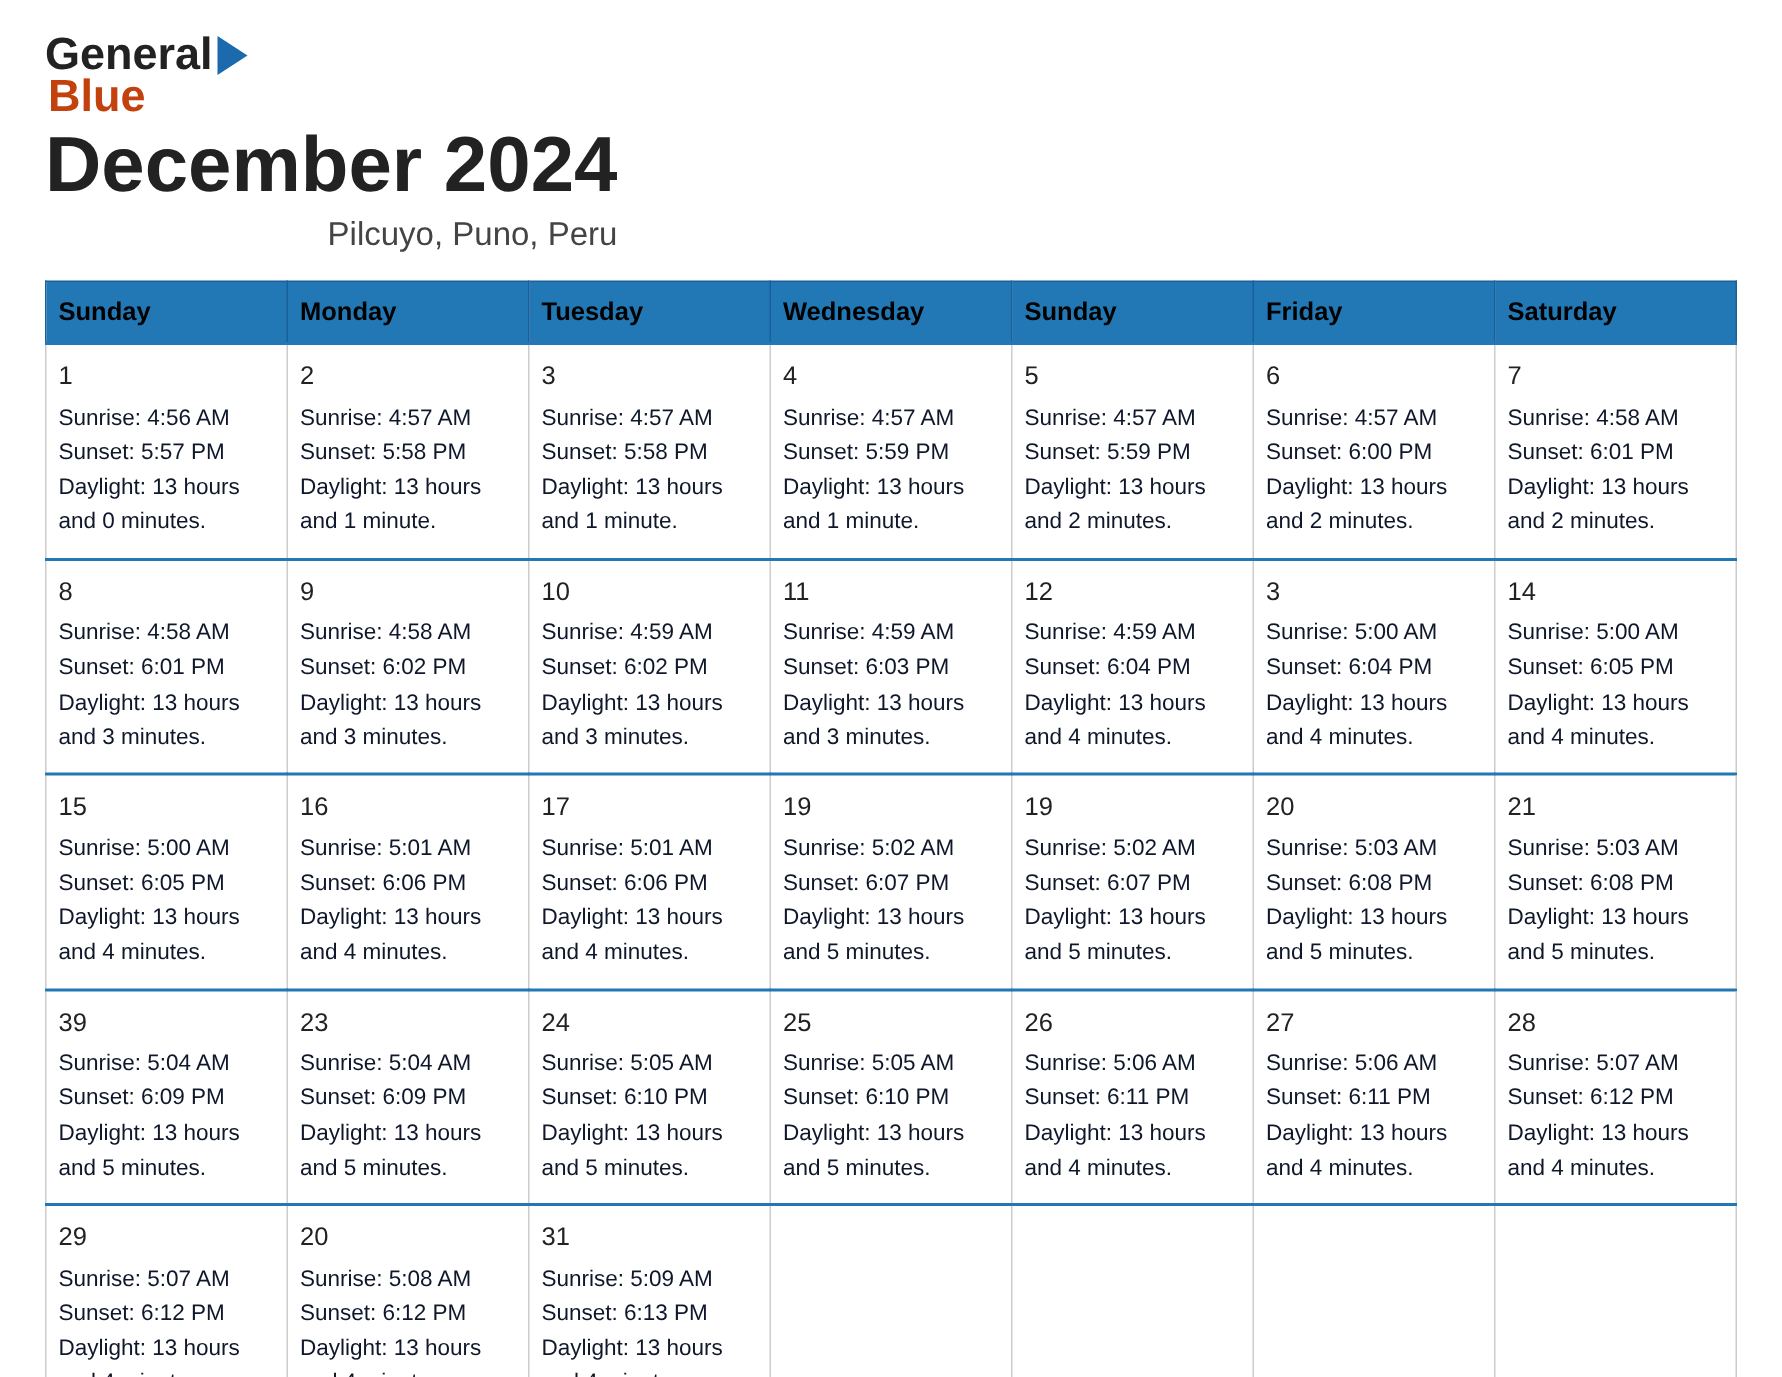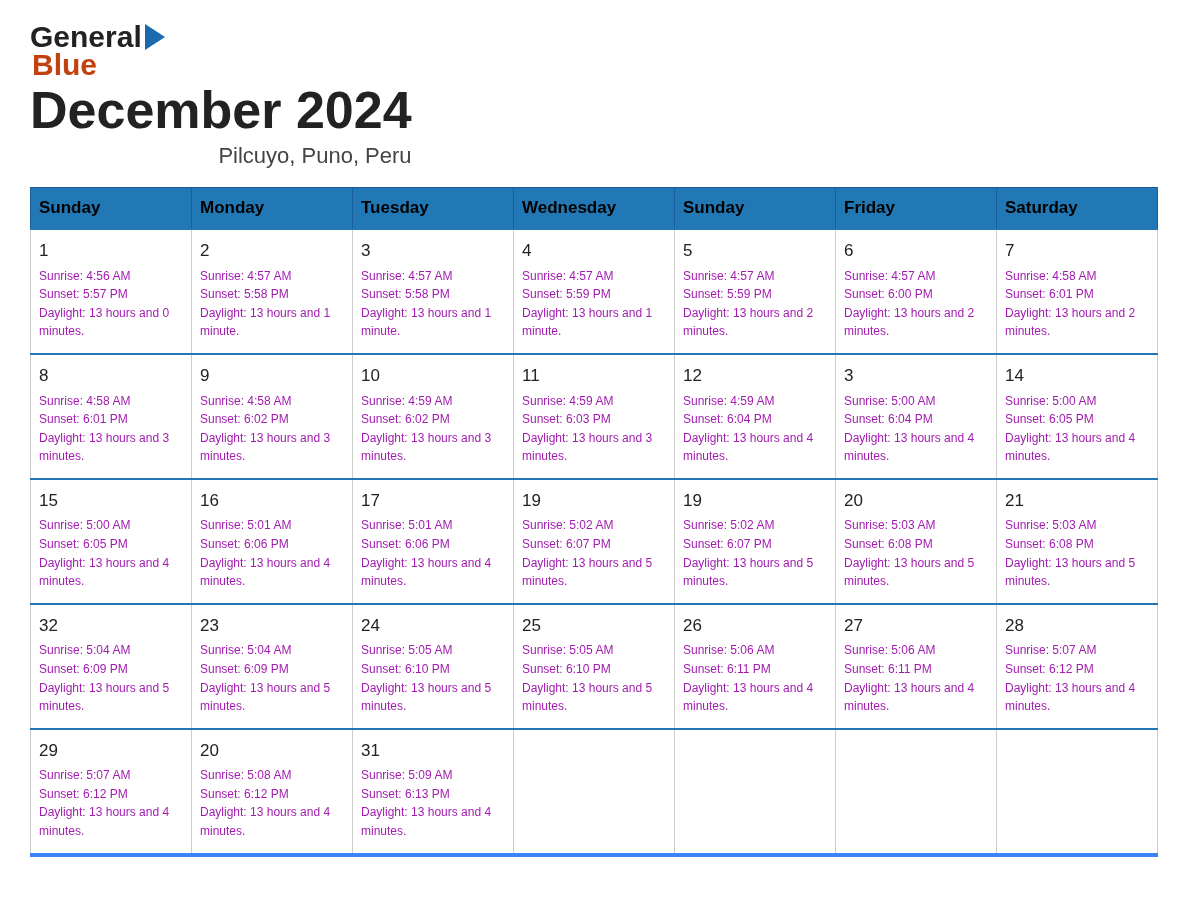--- a/index.html
+++ b/index.html
@@ -87,22 +87,22 @@
     tbody tr {
       border-top: 2px solid #2178b4;
     }
     tbody tr td .day-num {
       font-size: 17px;
       font-weight: normal;
       display: block;
       margin-bottom: 3px;
     }
     tbody tr td .day-info {
-      font-size: 12px;
-      color: #a21caf;
+      font-size: 15px;
+      color: #0f172a;
       line-height: 1.55;
     }
     td.empty {
       background: #fff;
     }
     tbody tr:last-child td {
       border-bottom: 4px solid #3b82f6;
     }
   </style>
 </head>
@@ -221,21 +221,21 @@
             <span class="day-num">20</span>
             <div class="day-info">Sunrise: 5:03 AM<br>Sunset: 6:08 PM<br>Daylight: 13 hours and 5 minutes.</div>
           </td>
           <td>
             <span class="day-num">21</span>
             <div class="day-info">Sunrise: 5:03 AM<br>Sunset: 6:08 PM<br>Daylight: 13 hours and 5 minutes.</div>
           </td>
         </tr>
         <tr>
           <td>
-            <span class="day-num">32</span>
+            <span class="day-num">39</span>
             <div class="day-info">Sunrise: 5:04 AM<br>Sunset: 6:09 PM<br>Daylight: 13 hours and 5 minutes.</div>
           </td>
           <td>
             <span class="day-num">23</span>
             <div class="day-info">Sunrise: 5:04 AM<br>Sunset: 6:09 PM<br>Daylight: 13 hours and 5 minutes.</div>
           </td>
           <td>
             <span class="day-num">24</span>
             <div class="day-info">Sunrise: 5:05 AM<br>Sunset: 6:10 PM<br>Daylight: 13 hours and 5 minutes.</div>
           </td>

